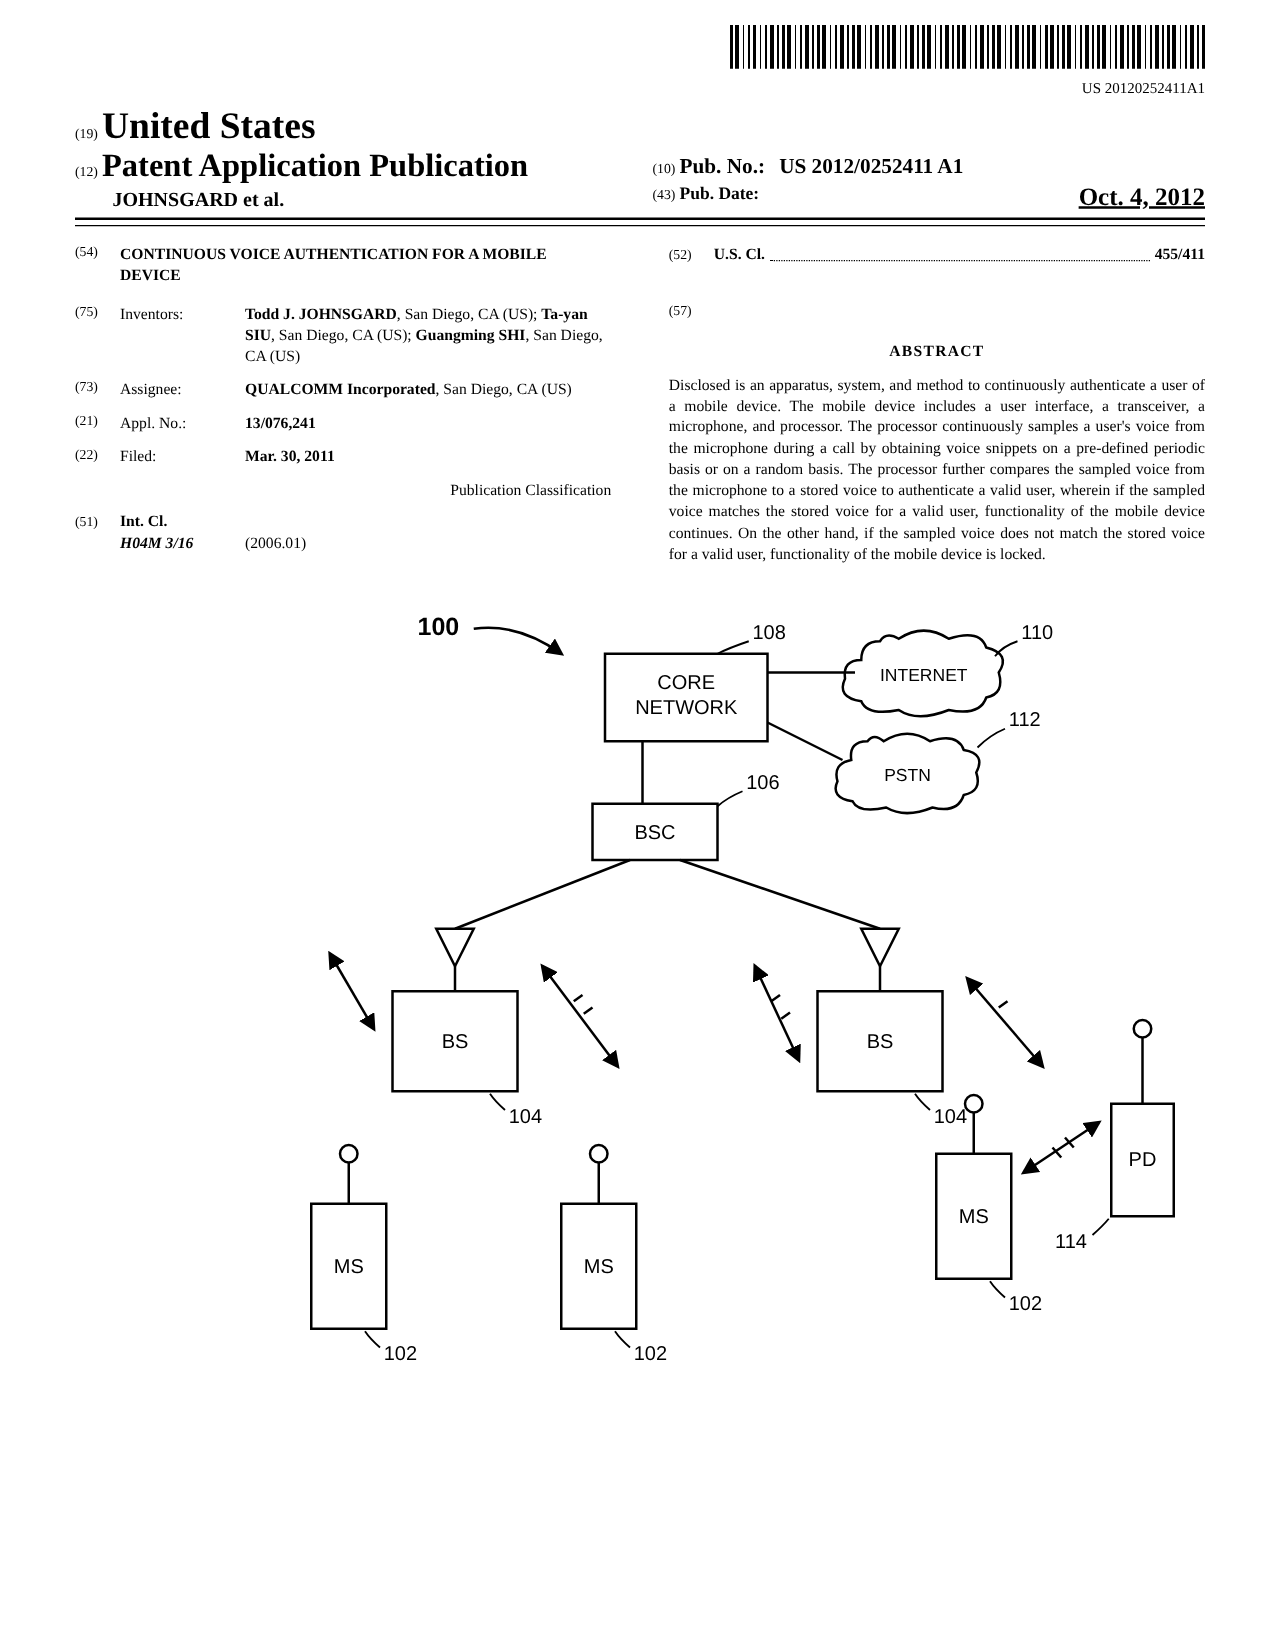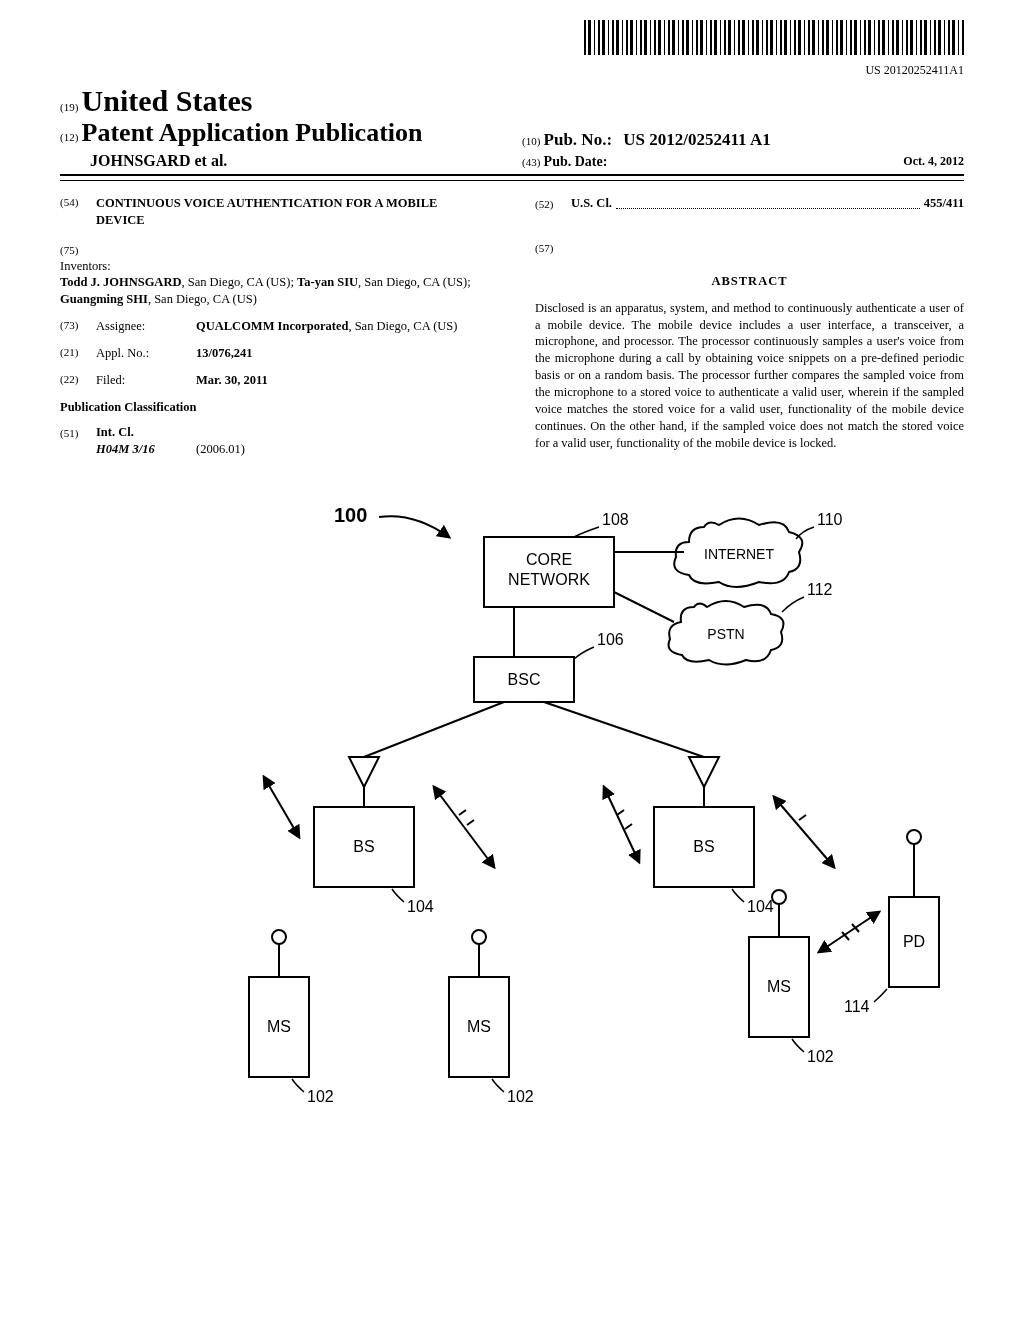--- a/index.html
+++ b/index.html
@@ -37,30 +37,30 @@
     }
     .header-left { flex: 1; }
     .header-right { flex: 1; text-align: left; padding-left: 20px; }
     .us-title { font-size: 30px; font-weight: bold; }
     .pub-title { font-size: 26px; font-weight: bold; }
     .small-code { font-size: 11px; }
     .authors-line { font-size: 16px; font-weight: bold; margin-top: 4px; }
     .pubno { font-size: 17px; font-weight: bold; }
     .pubdate-line { display: flex; justify-content: space-between; }
     .pubdate-label { font-size: 14px; font-weight: bold; }
-    .pubdate-val { font-size: 12px; font-weight: bold; }
+    .pubdate-val { font-size: 20px; font-weight: bold; text-decoration: underline; }
     .thin-rule { border-top: 1px solid #000; margin: 4px 0 14px; }
     .two-col { display: flex; gap: 46px; }
     .col { flex: 1; font-size: 12.5px; line-height: 1.35; }
     .field-row { display: flex; margin-bottom: 10px; }
     .field-code { width: 36px; font-size: 11px; }
     .field-label2 { width: 100px; }
     .field-val { flex: 1; }
     .title-field { font-weight: bold; text-transform: uppercase; }
-    .pub-class { text-align: left; font-weight: bold; margin: 8px 0; }
+    .pub-class { text-align: right; font-weight: normal; margin: 8px 0; }
     .italic { font-style: italic; }
     .bold { font-weight: bold; }
     .dotted-line {
       flex: 1;
       border-bottom: 1px dotted #000;
       margin: 0 4px 3px;
       height: 10px;
     }
     .uscl-row { display: flex; align-items: flex-end; }
     .abstract-title { text-align: center; font-weight: bold; letter-spacing: 1px; margin: 16px 0 10px; }
@@ -113,21 +113,21 @@
 <div class="thin-rule"></div>
 
 <div class="two-col">
 
   <div class="col">
     <div class="field-row">
       <div class="field-code">(54)</div>
       <div class="field-val title-field">CONTINUOUS VOICE AUTHENTICATION FOR A MOBILE DEVICE</div>
     </div>
 
-    <div class="field-row" style="margin-top:14px;flex-direction:column;">
+    <div class="field-row" style="margin-top:14px;">
       <div class="field-code">(75)</div>
       <div class="field-label2">Inventors:</div>
       <div class="field-val">
         <span class="bold">Todd J. JOHNSGARD</span>, San Diego, CA (US); <span class="bold">Ta-yan SIU</span>, San Diego, CA (US); <span class="bold">Guangming SHI</span>, San Diego, CA (US)
       </div>
     </div>
 
     <div class="field-row">
       <div class="field-code">(73)</div>
       <div class="field-label2">Assignee:</div>

